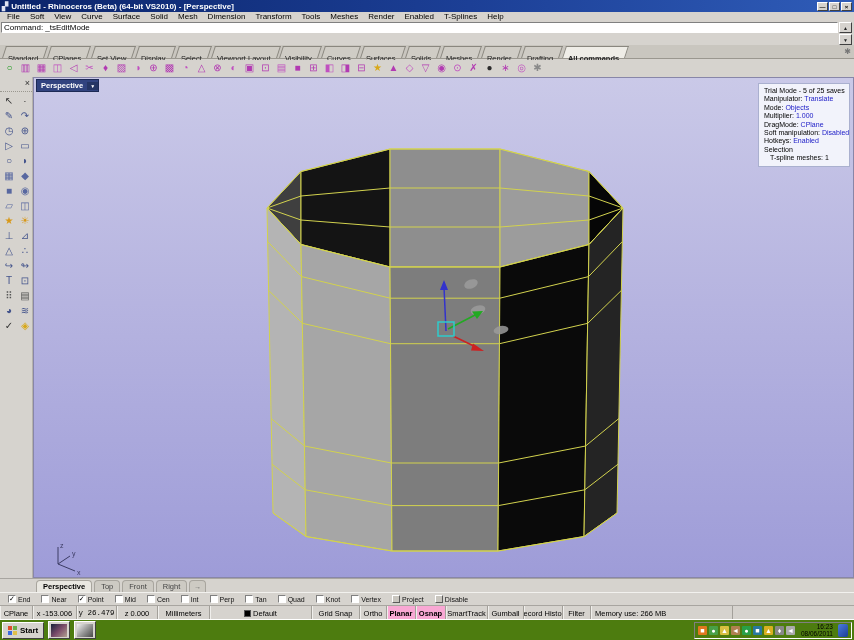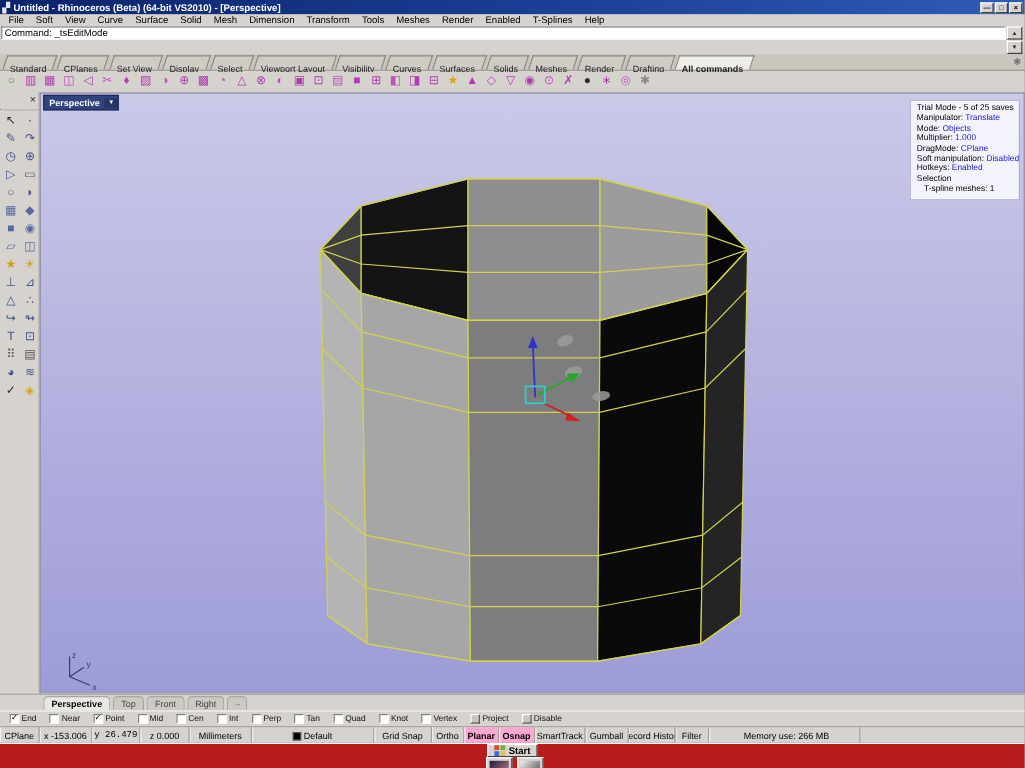--- a/index.html
+++ b/index.html
@@ -91,22 +91,22 @@
   .statusbar{position:absolute;top:605px;left:0;right:0;height:14px;background:#d6d3ce;
     display:flex;font-size:7.5px;border-top:1px solid #a8a5a0;}
   .cell{height:14px;display:flex;align-items:center;justify-content:center;gap:2px;
     border-right:1px solid #a3a09a;box-shadow:inset 1px 0 #f0efec;white-space:nowrap;overflow:hidden;}
   .cell.active{background:#f9a8d4;font-weight:bold;}
   .cell.left{justify-content:flex-start;padding-left:4px;}
   .swatch{display:none;width:7px;height:7px;border:1px solid #555;}
   .cell.swatch_on .swatch{display:inline-block;}
 
   
-  .taskbar{position:absolute;top:619px;left:0;right:0;height:21px;background:#b91c1c;
-    border-top:1px solid #fff;display:flex;align-items:center;padding:0 2px;flex-direction:column;}
+  .taskbar{position:absolute;top:619px;left:0;right:0;height:21px;background:#4d7c0f;
+    border-top:1px solid #fff;display:flex;align-items:center;padding:0 2px;}
   .startbtn{display:flex;align-items:center;gap:3px;height:17px;padding:0 5px;
     background:#d6d3ce;border:1px solid;border-color:#fff #404040 #404040 #fff;
     font-size:8px;font-weight:bold;}
   .winlogo{display:inline-grid;grid-template-columns:4px 4px;grid-template-rows:4px 4px;gap:1px;}
   .winlogo span{display:block;}
   .winlogo .r{background:#e04a2a;} .winlogo .g{background:#6ab04a;}
   .winlogo .b{background:#3a6ae0;} .winlogo .y{background:#e0c04a;}
   .appbtn{width:22px;height:18px;margin-left:4px;border:1px solid;
     border-color:#fff #404040 #404040 #fff;background:#d6d3ce;
     display:flex;align-items:center;justify-content:center;}
@@ -457,21 +457,21 @@
         <span>Gumball</span>
       </div>
       <div class="cell" style="width: 39px;">
 
         <span>Record History</span>
       </div>
       <div class="cell" style="width: 28px;">
 
         <span>Filter</span>
       </div>
-      <div class="cell left" style="width: 126px; justify-content: center;">
+      <div class="cell left" style="width: 142px;">
 
         <span>Memory use: 266 MB</span>
       </div>
     </div>
 
   <div class="taskbar">
     <div class="startbtn">
       <span class="winlogo">
           <span class="r"></span>
           <span class="g"></span>

